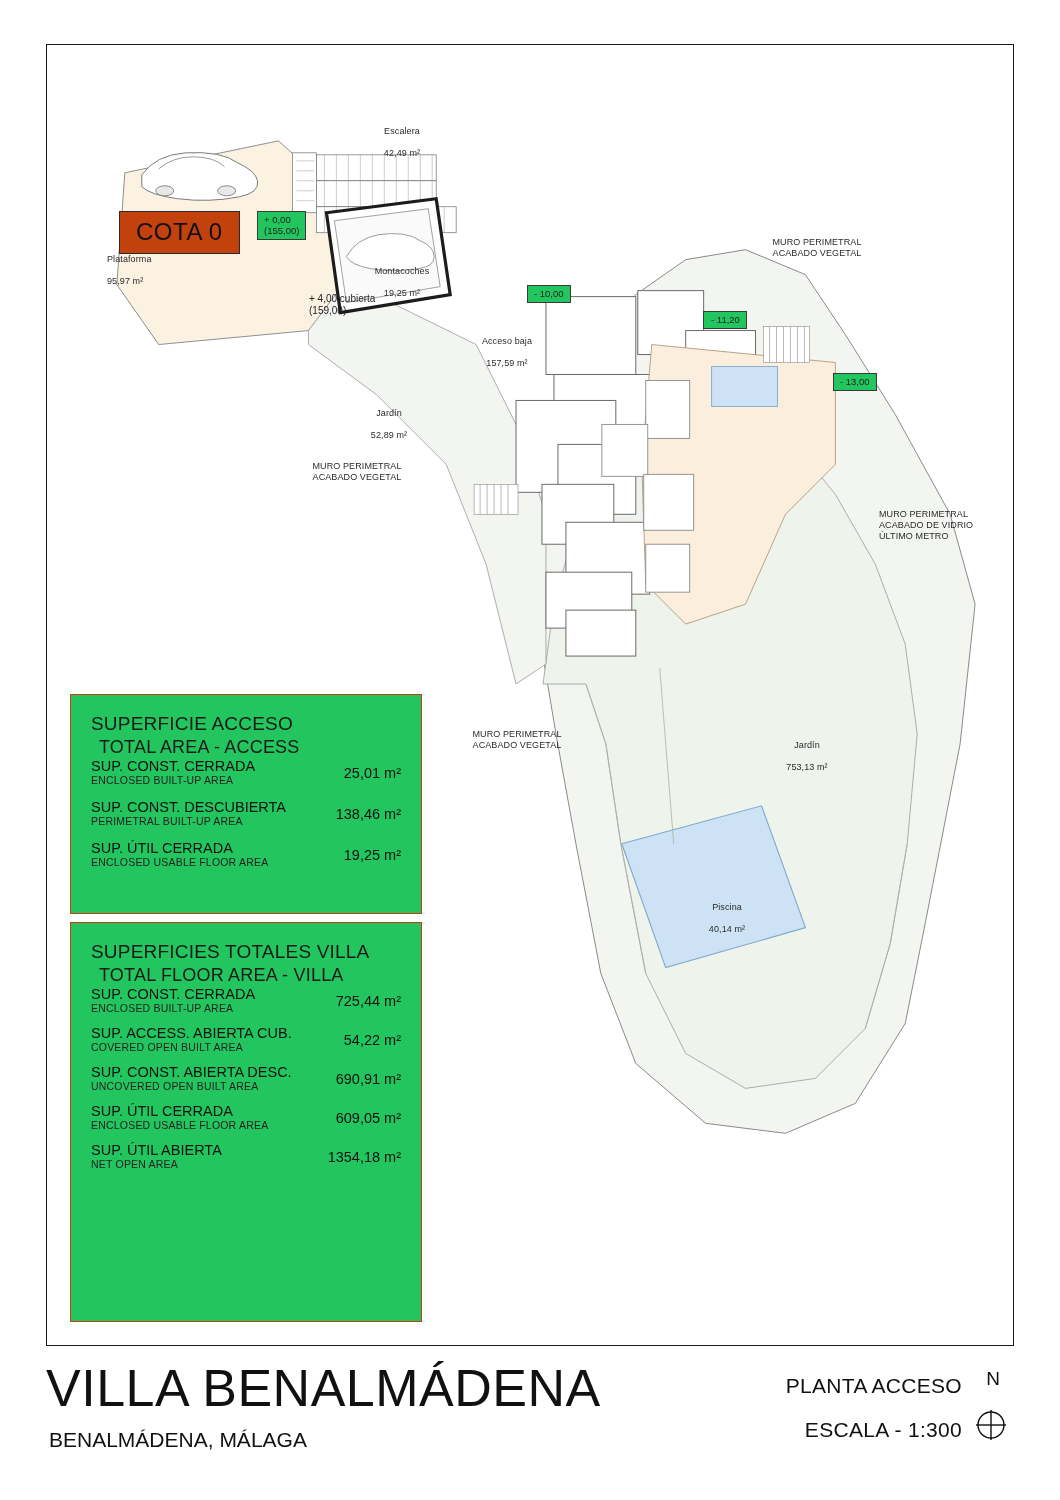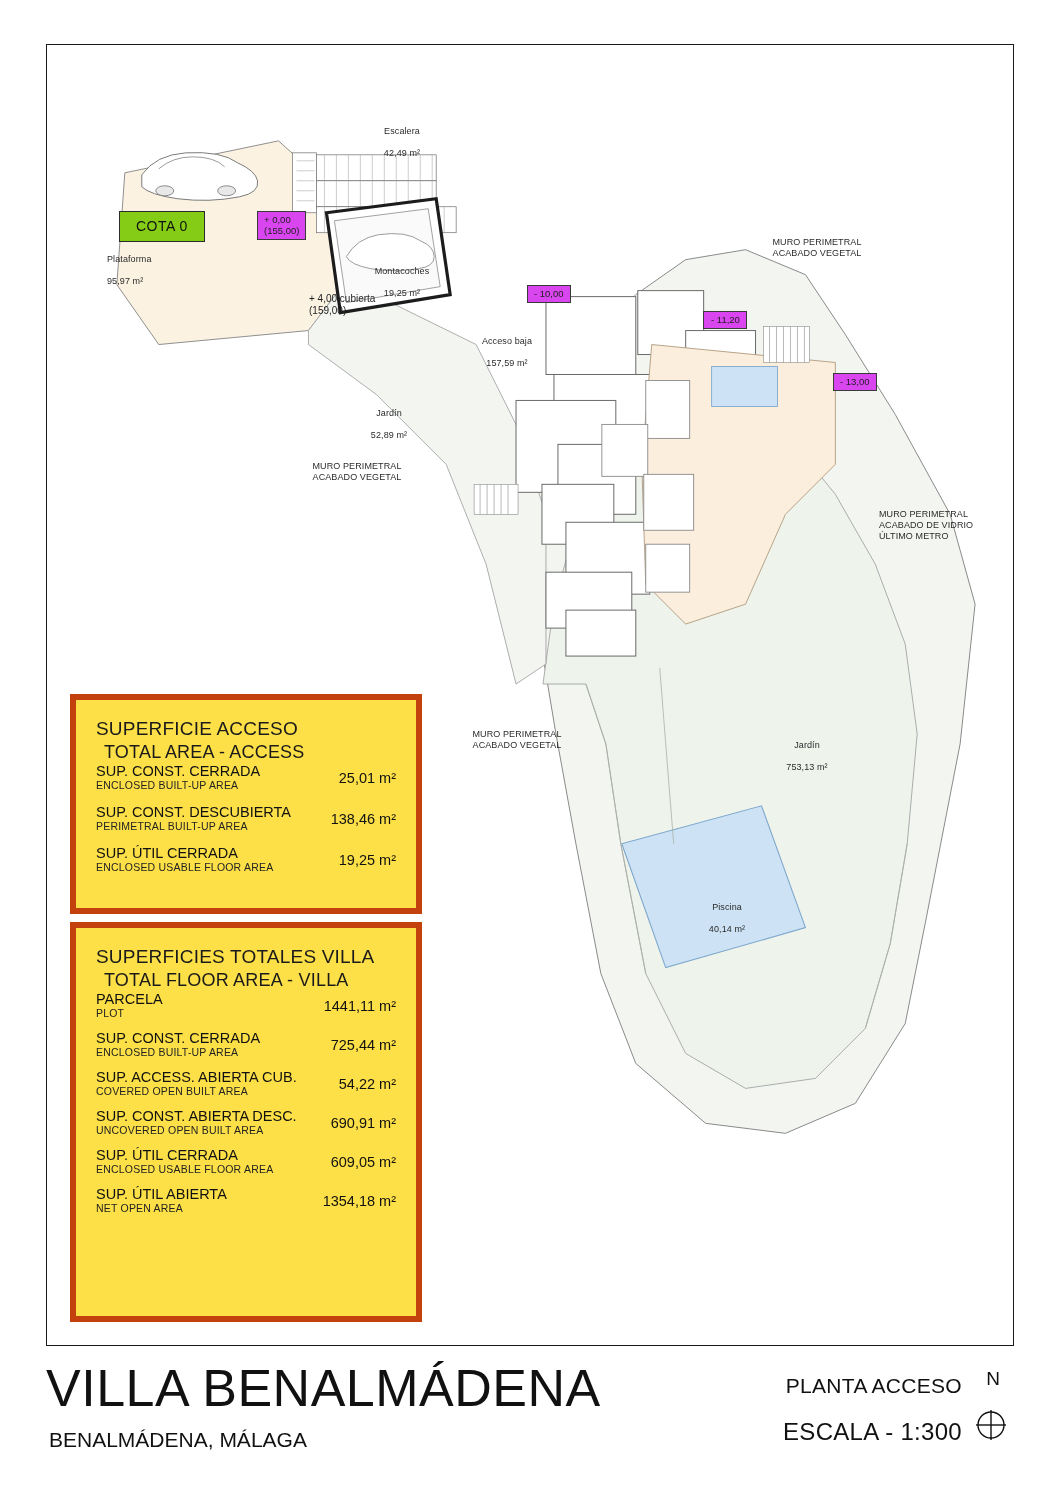--- a/index.html
+++ b/index.html
@@ -44,48 +44,48 @@
     line-height: 11px;
     color: #2b2b2b;
     text-align: center;
     white-space: pre-line;
     letter-spacing: 0.1px;
   }
   .plan-label.left { text-align: left; }
   .elev-box {
     position: absolute;
     border: 1px solid #3a3a3a;
-    background: #d946ef;
+    background: #22c55e;
     font-size: 9.5px;
     padding: 2px 6px 3px 6px;
     color: #1e1e1e;
     white-space: nowrap;
   }
   .cota-box {
     position: absolute;
     border: 1.2px solid #2b2b2b;
-    background: #84cc16;
-    font-size: 14px;
+    background: #c2410c;
+    font-size: 24px;
     padding: 6px 16px 7px 16px;
     color: #111;
     letter-spacing: 0.5px;
   }
   .plain-note {
     position: absolute;
     font-size: 10px;
     line-height: 12px;
     color: #1e1e1e;
     white-space: pre-line;
   }
 
   
   .legend {
     position: absolute;
-    border: 6px solid #c2410c;
-    background: #fde047;
+    border: 1px solid #c2410c;
+    background: #22c55e;
     box-sizing: border-box;
   }
   .legend-title {
     font-size: 19px;
     color: #1a1a1a;
     letter-spacing: 0.2px;
     margin: 0;
   }
   .legend-subtitle {
     font-size: 18px;
@@ -156,21 +156,21 @@
   .footer-right1 {
     position: absolute;
     right: 52px; top: 14px;
     font-size: 21px;
     color: #111;
     letter-spacing: 0.3px;
   }
   .footer-right2 {
     position: absolute;
     right: 52px; top: 58px;
-    font-size: 24px;
+    font-size: 21px;
     color: #111;
     letter-spacing: 0.3px;
   }
   .north {
     position: absolute;
     right: 14px; top: 8px;
     font-size: 19px;
     color: #111;
   }
   .compass {
@@ -383,27 +383,20 @@
       </div>
 
     </div>
   </div>
 
   <div class="legend" id="legend-villa">
     <div class="legend-title">SUPERFICIES TOTALES VILLA</div>
     <div class="legend-subtitle">TOTAL FLOOR AREA - VILLA</div>
     <div class="legend-rows">
 
-      <div class="legend-row">
-        <div class="lab">
-          <span class="es">PARCELA</span>
-          <span class="en">PLOT</span>
-        </div>
-        <div class="val">1441,11 m²</div>
-      </div>
 
       <div class="legend-row">
         <div class="lab">
           <span class="es">SUP. CONST. CERRADA</span>
           <span class="en">ENCLOSED BUILT-UP AREA</span>
         </div>
         <div class="val">725,44 m²</div>
       </div>
 
       <div class="legend-row">

